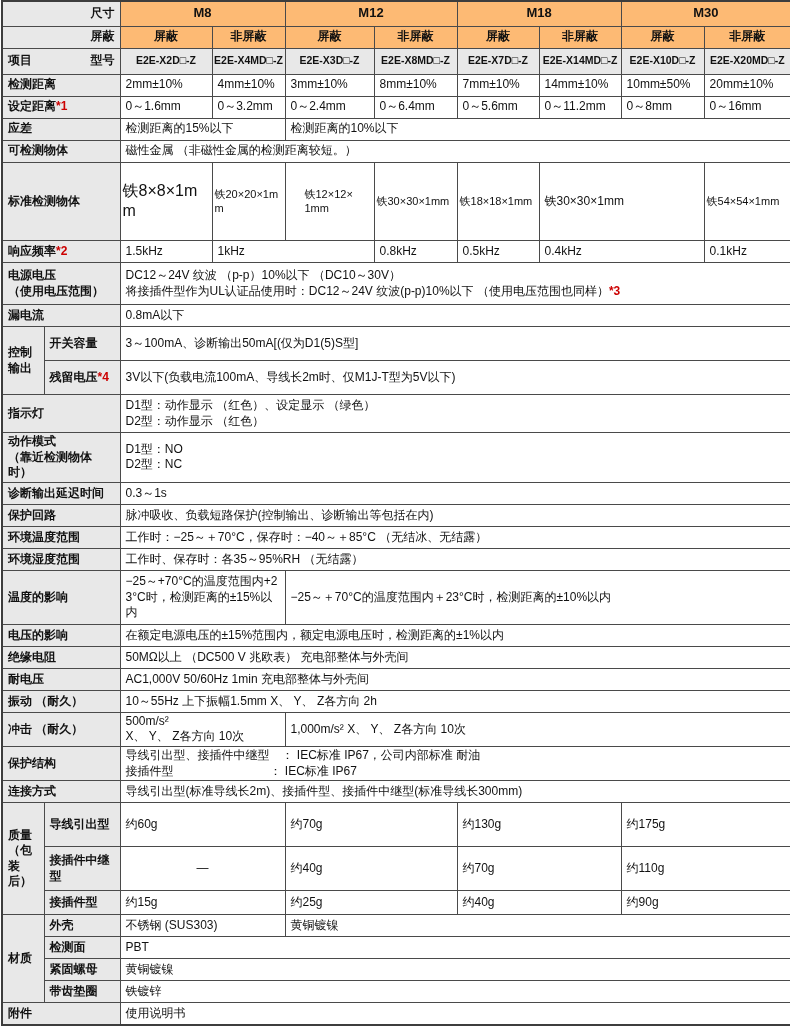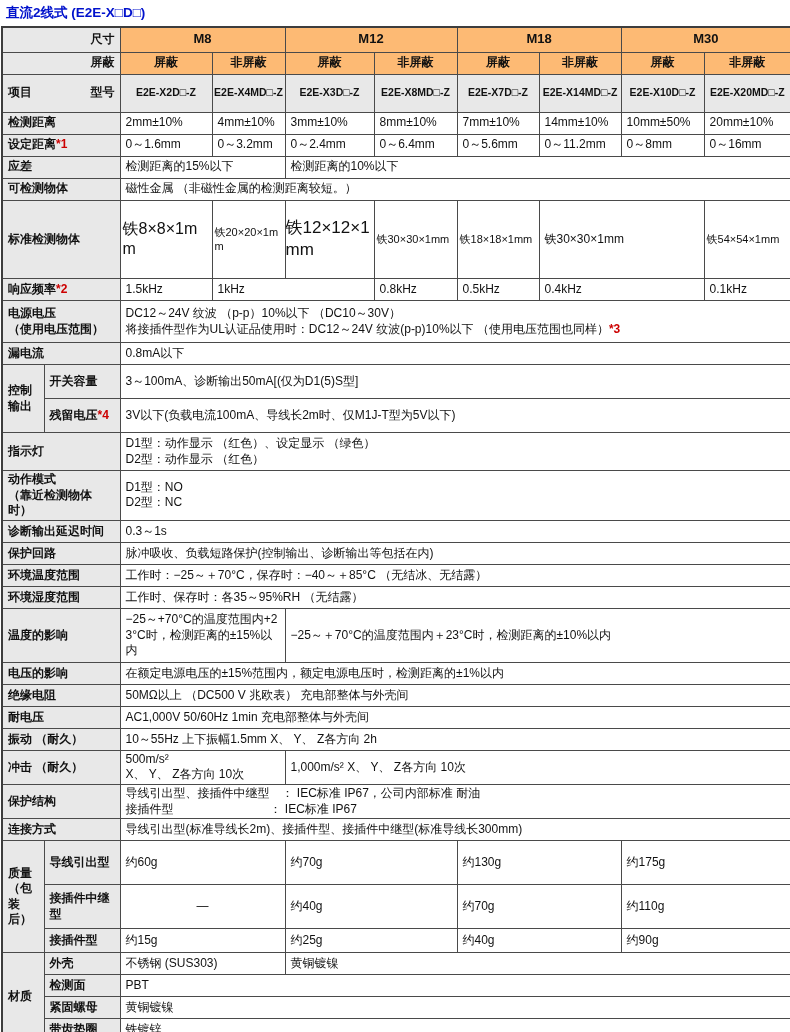--- a/index.html
+++ b/index.html
@@ -20,21 +20,20 @@
   .mk::first-letter{color:#cc0000;}
   .foots{margin:6px 4px 0 2px;font-size:10.5px;line-height:1.5;color:#111;}
   .fn{display:flex;}
   .fn .fnm{width:22px;flex:none;font-weight:bold;display:inline-block;}
   .fn .fnm::first-letter{color:#cc0000;}
 </style>
 </head>
 <body>
 
 <div class="page">
-  <div class="title">直流2线式 (E2E-X□D□)</div>
 
   <table>
     <colgroup>
       <col style="width:42px">
         <col style="width:76px">
       <col style="width:92px">
         <col style="width:73px">
       <col style="width:89px">
         <col style="width:83px">
       <col style="width:82px">
@@ -57,21 +56,21 @@
         <td class="hdr" style="font-size:12px">屏蔽</td>
         <td class="hdr" style="font-size:12px">非屏蔽</td>
         <td class="hdr" style="font-size:12px">屏蔽</td>
         <td class="hdr" style="font-size:12px">非屏蔽</td>
         <td class="hdr" style="font-size:12px">屏蔽</td>
         <td class="hdr" style="font-size:12px">非屏蔽</td>
         <td class="hdr" style="font-size:12px">屏蔽</td>
         <td class="hdr" style="font-size:12px">非屏蔽</td>
       </tr>
 
-      <tr style="height:38px">
+      <tr style="height:26px">
         <td colspan="2" class="lbl">
           <div class="split">
             <span>项目</span>
             <span>型号</span>
           </div>
         </td>
         <td class="model">E2E-X2D□-Z</td>
         <td class="model">E2E-X4MD□-Z</td>
         <td class="model">E2E-X3D□-Z</td>
         <td class="model">E2E-X8MD□-Z</td>
@@ -113,21 +112,21 @@
 
       <tr style="height:22px">
         <td colspan="2" class="lbl">可检测物体</td>
         <td colspan="8">磁性金属 （非磁性金属的检测距离较短。）</td>
       </tr>
 
       <tr style="height:22px">
         <td colspan="2" class="lbl">标准检测物体</td>
         <td style="font-size:16px;padding:18px 2px">铁8×8×1mm</td>
         <td style="font-size:11px;padding:3px 2px">铁20×20×1mm</td>
-        <td style="font-size:17px;padding:1px 0">铁12×12×1mm</td>
+        <td style="font-size:11px;padding:1px 19px">铁12×12×1mm</td>
         <td style="font-size:11px;padding:1px 2px">铁30×30×1mm</td>
         <td style="font-size:11px;padding:7px 2px">铁18×18×1mm</td>
         <td colspan="2">铁30×30×1mm</td>
         <td style="font-size:11px;padding:1px 2px">铁54×54×1mm</td>
       </tr>
 
       <tr style="height:22px">
         <td colspan="2" class="lbl"><span>响应频率</span><span class="mk">*2</span></td>
         <td>1.5kHz</td>
         <td colspan="2">1kHz</td>

